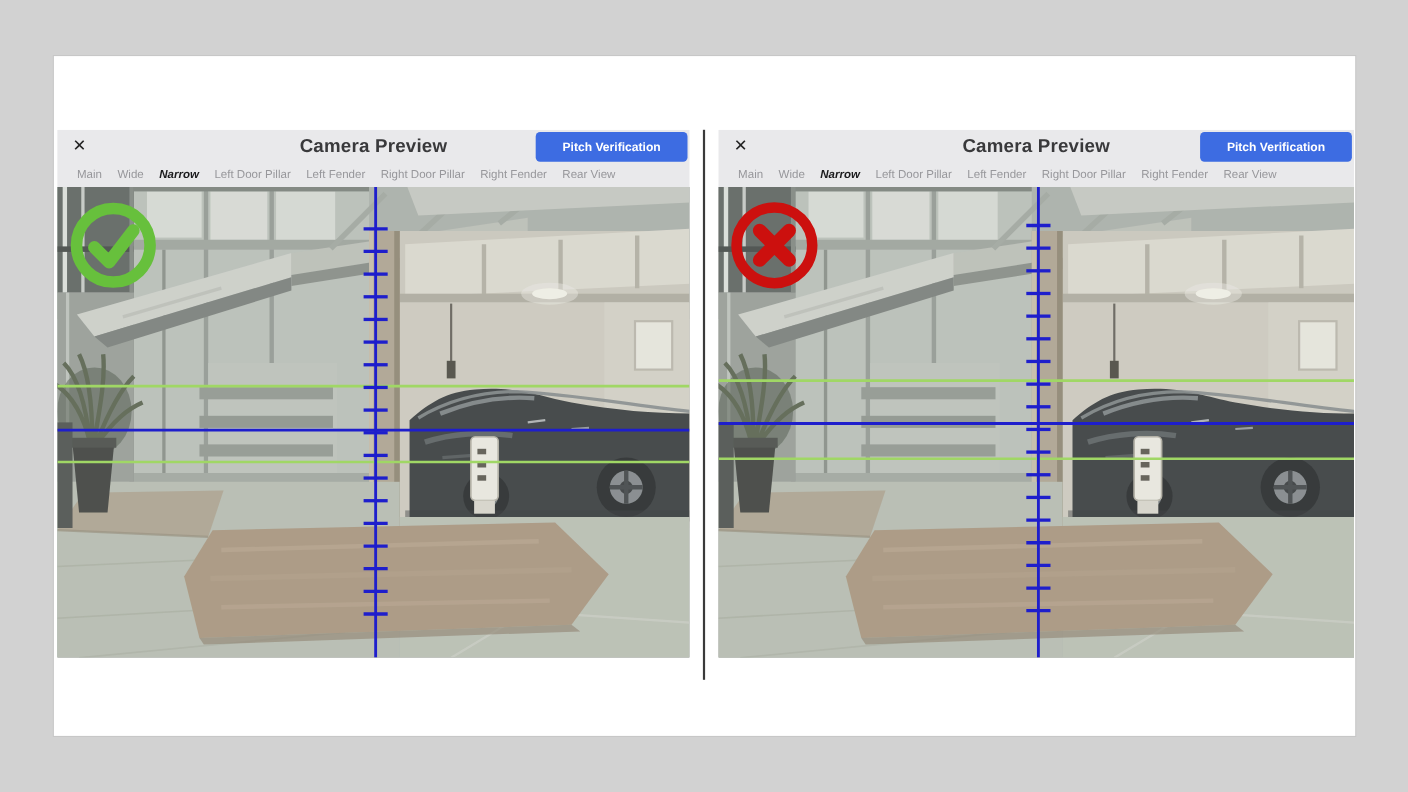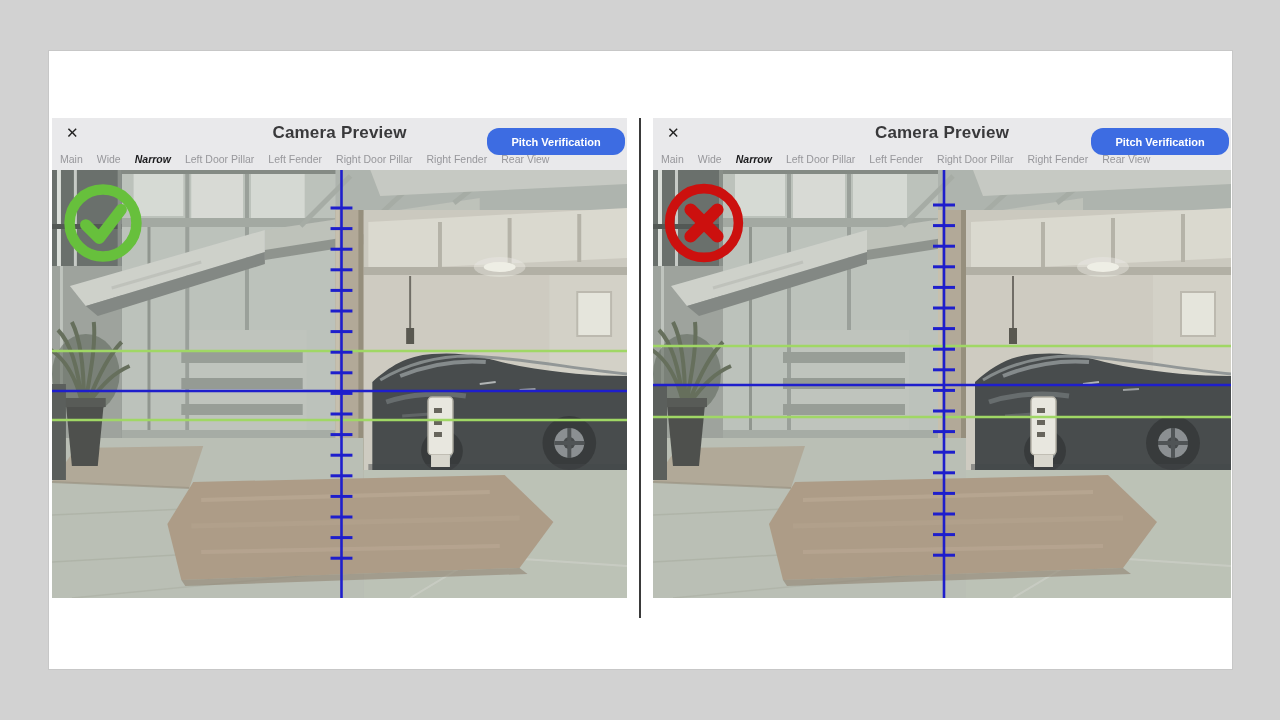--- a/index.html
+++ b/index.html
@@ -24,26 +24,26 @@
   .panel-right{left:604px;width:578px;}
   .panel-header{height:52px;background:var(--header-bg,#e9e9eb);position:relative;}
   .title-row{position:relative;height:30px;display:flex;align-items:center;justify-content:center;}
   .close{
     position:absolute;left:14px;top:5px;font-size:15px;line-height:20px;
     color:#232323;cursor:pointer;user-select:none;
   }
   .title{font-size:17px;font-weight:bold;color:var(--title-text,#39393b);letter-spacing:0.2px;}
   .pitch-btn{
     position:absolute;right:2px;top:2px;width:138px;height:27px;
-    background:var(--accent,#3d6ce2);color:#ffffff;border:none;border-radius:12px;
-    font-family:"Liberation Sans",sans-serif;font-size:11px;font-weight:bold;cursor:pointer;margin-top:8px;
+    background:var(--accent,#3d6ce2);color:#ffffff;border:none;border-radius:4px;
+    font-family:"Liberation Sans",sans-serif;font-size:11px;font-weight:bold;cursor:pointer;
   }
   .tabs{
     display:flex;align-items:center;gap:14px;height:22px;
-    padding-left:8px;white-space:nowrap;overflow:hidden;
+    padding-left:18px;white-space:nowrap;overflow:hidden;
     font-size:10.5px;color:var(--tab-inactive,#97979b);
   }
   .tab{cursor:pointer;}
   .tab.active{color:var(--tab-active,#1b1b1d);font-weight:bold;font-style:italic;}
   .viewport{position:relative;height:428px;overflow:hidden;background:#a9aea9;}
   .scene,.overlay{position:absolute;left:0;top:0;width:100%;height:100%;display:block;}
   .badge{position:absolute;left:8px;top:10px;width:86px;height:86px;}
   .hidden-defs{position:absolute;width:0;height:0;overflow:hidden;}
 </style>
 </head>

